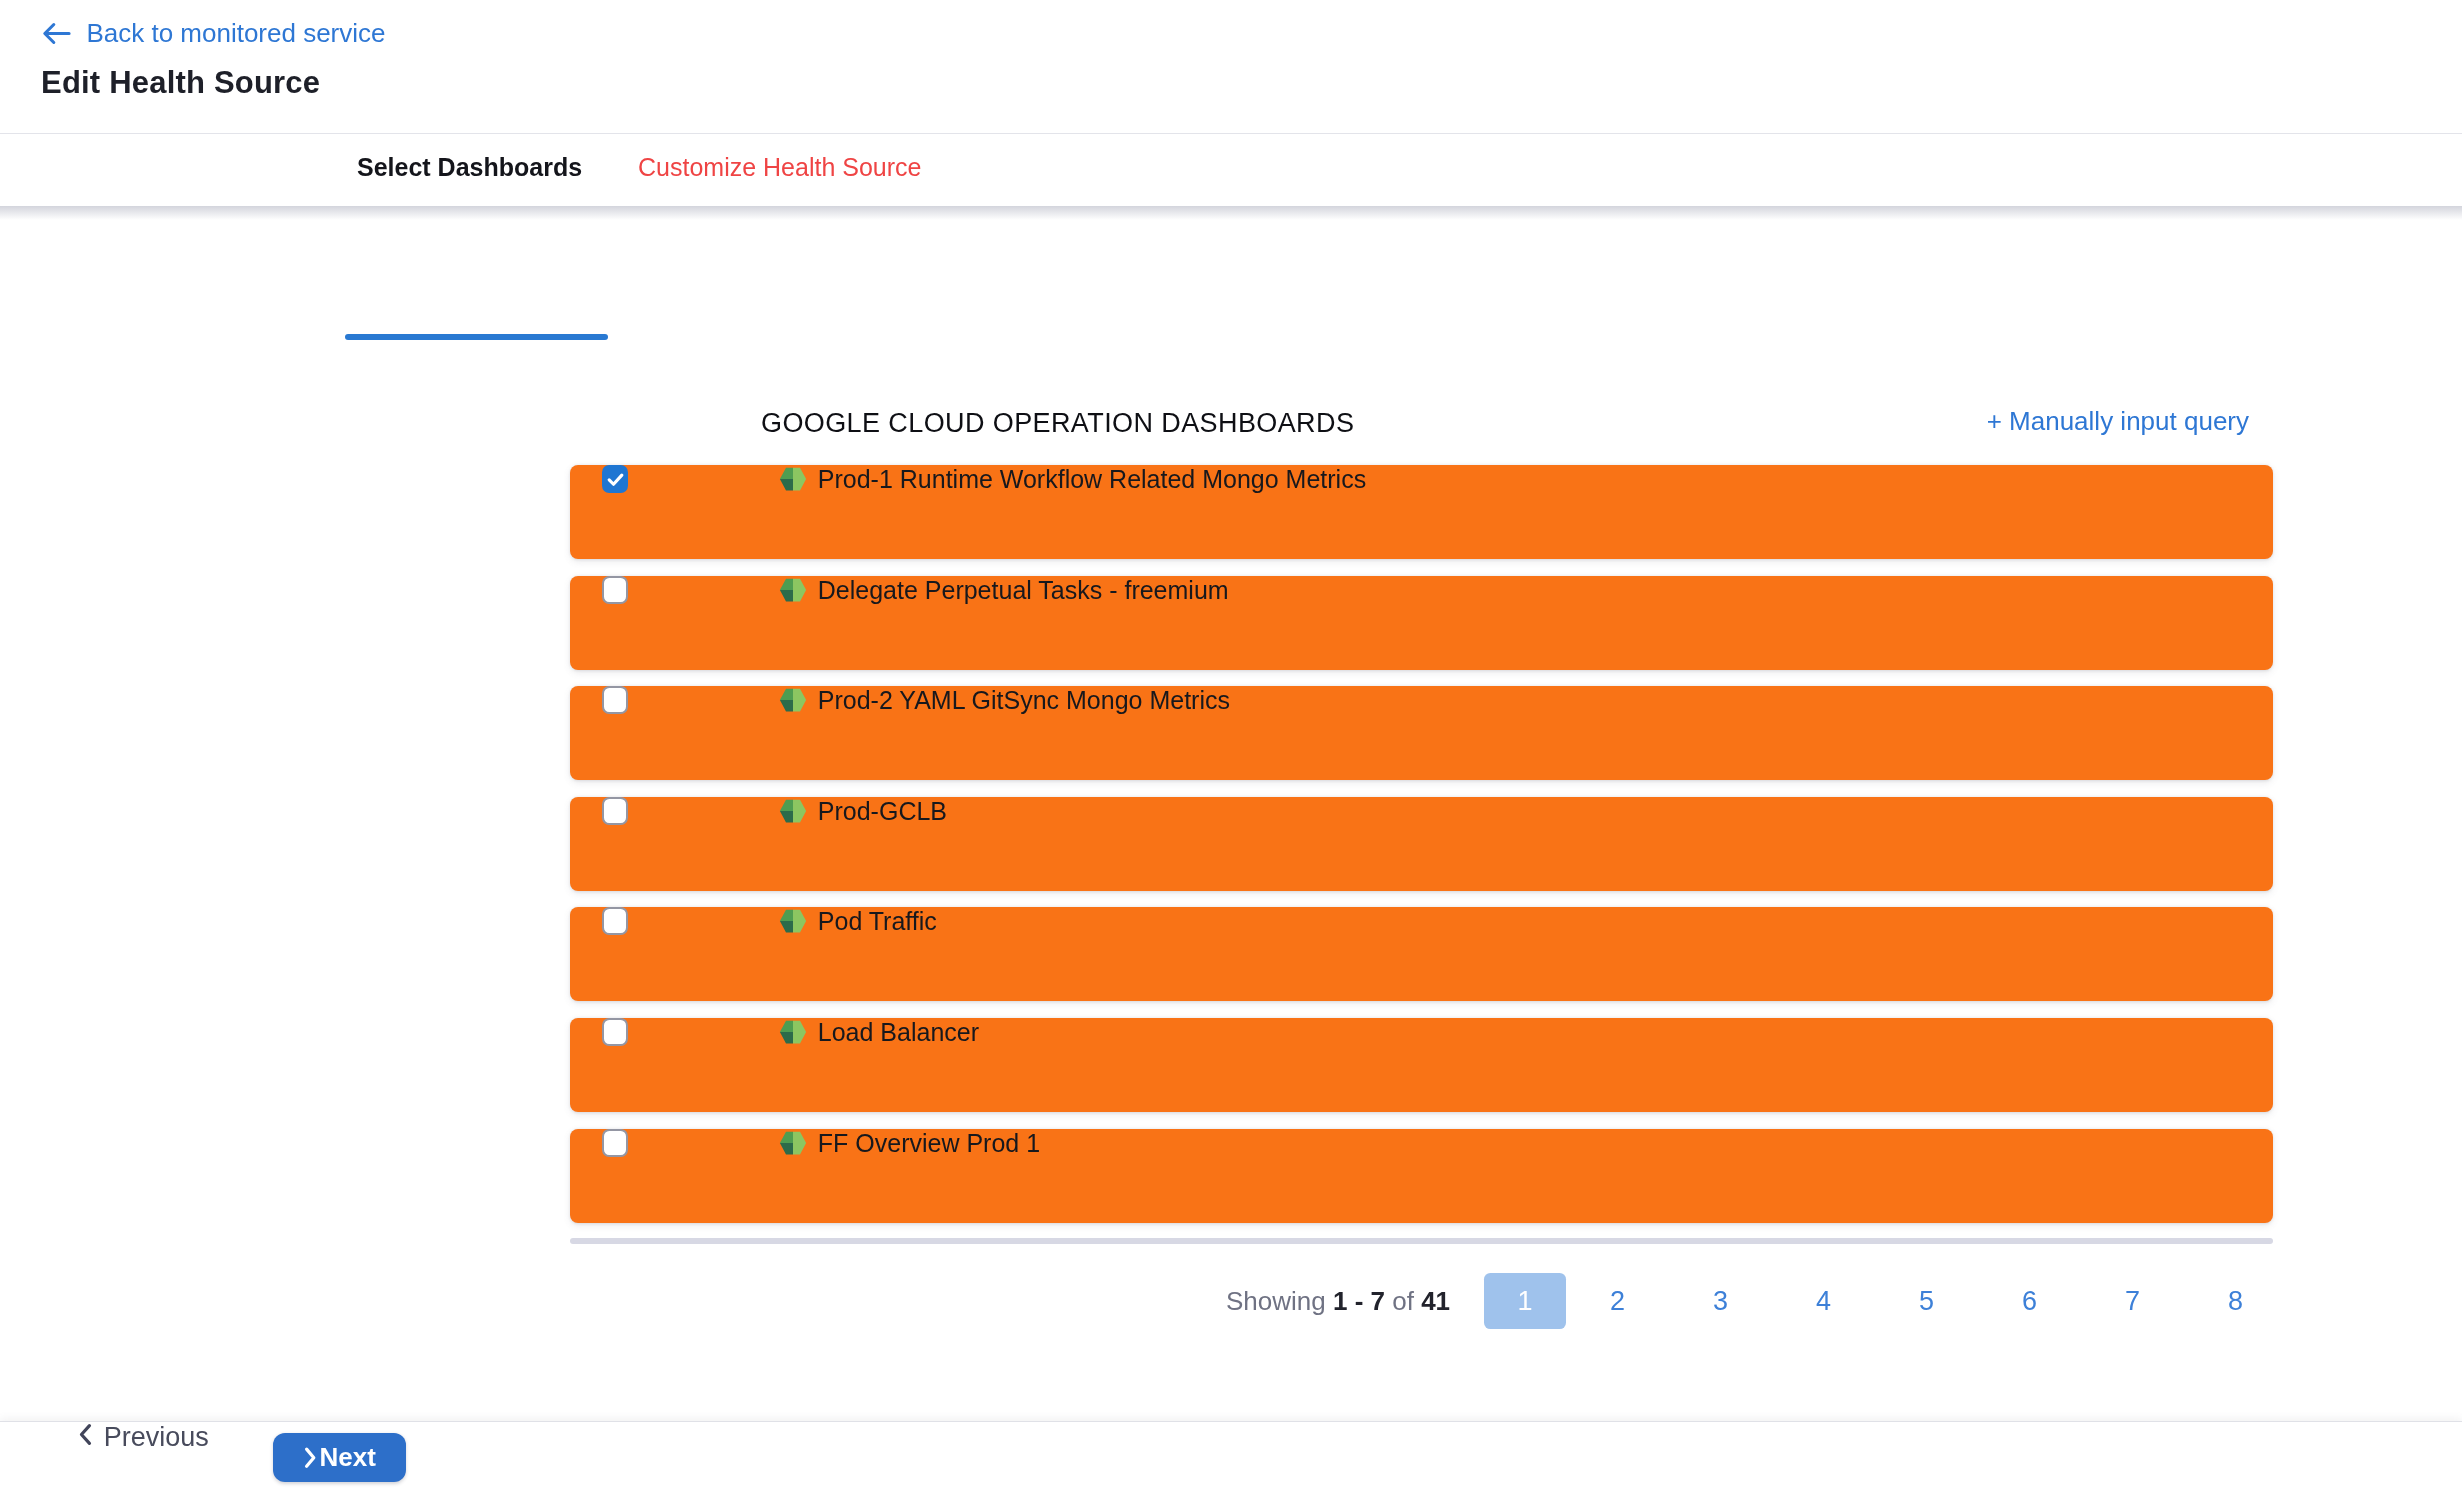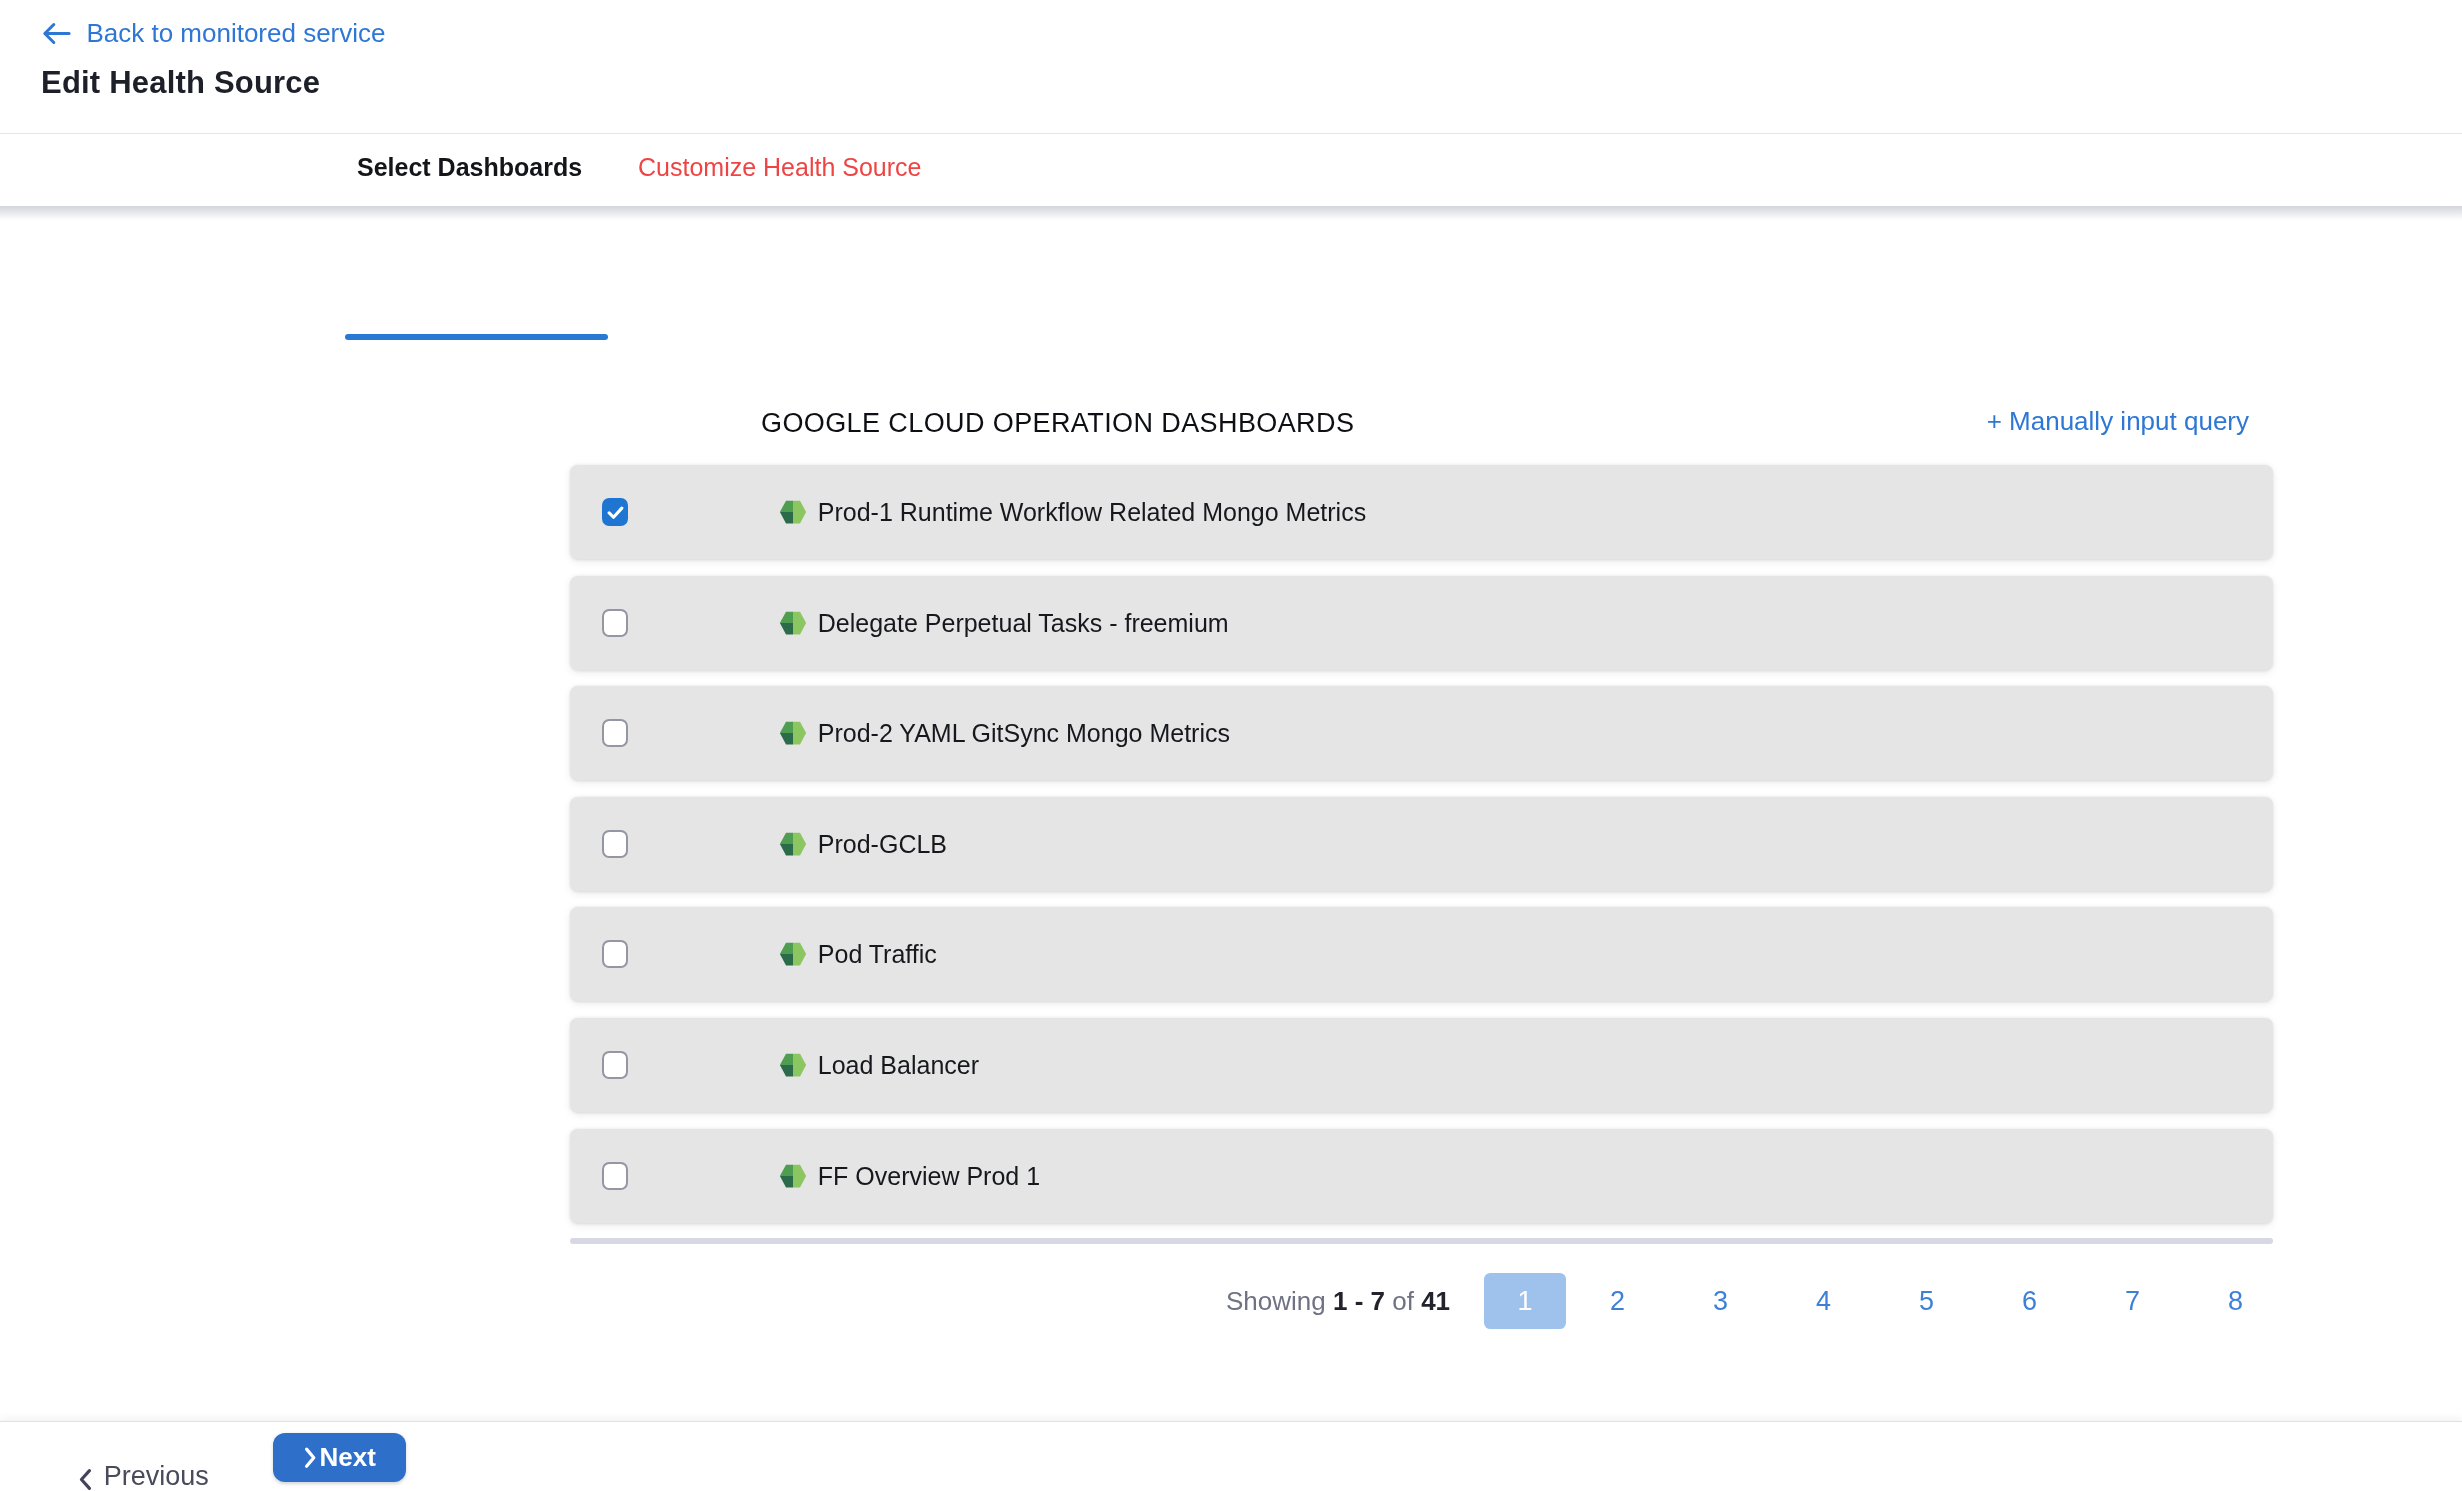--- a/index.html
+++ b/index.html
@@ -23,42 +23,42 @@
   .tab-underline{position:absolute;left:345px;top:200px;width:263px;height:6.3px;border-radius:3.6px;background:#2979d2;}
   
   .search-box{position:absolute;left:1828px;top:298px;width:444px;height:56px;border:1.8px solid #cdced9;border-radius:8px;
     background:#fff;display:flex;align-items:center;box-sizing:border-box;padding:0 16px;gap:14.4px;}
   .search-box input{border:none;outline:none;flex:1;font-size:25px;font-family:"Liberation Sans",sans-serif;color:#3c3f4e;background:transparent;}
   .search-box input::placeholder{color:#9aa0af;}
   
   .section-heading{position:absolute;left:761px;top:408px;font-size:27px;color:#0e0f14;letter-spacing:0.4px;}
   .manual-query{position:absolute;left:1979px;top:406px;width:270px;text-align:right;font-size:26px;color:#2e77d4;cursor:pointer;white-space:nowrap;}
   
-  .dash-row{position:absolute;left:570px;width:1703px;height:94px;background:#e5e5e5;border-radius:8px;
+  .dash-row{position:absolute;left:570px;width:1703px;height:94px;background:#f97316;border-radius:8px;
     box-shadow:0 0.9px 2.7px rgba(40,41,61,.10),0 2.7px 7.2px rgba(96,97,112,.12);
-    display:flex;align-items:center;}
+    display:flex;align-items:flex-start;}
   .cb{width:26px;height:28px;border:2.7px solid #9496a3;border-radius:7.2px;background:#fff;box-sizing:border-box;
     margin-left:32px;flex:0 0 auto;display:flex;align-items:center;justify-content:center;cursor:pointer;}
   .cb svg{display:none;}
   .cb.checked{border:none;background:#1f76d2;}
   .cb.checked svg{display:block;}
   .dash-icon{margin-left:151px;flex:0 0 auto;display:flex;}
   .dash-label{margin-left:10.8px;font-size:25px;color:#17181d;white-space:nowrap;}
   .rows-scrollbar{position:absolute;left:570px;top:1238px;width:1703px;height:6.3px;border-radius:3.6px;background:#d7d8e4;}
   
   .pagination{position:absolute;left:1226px;top:1272px;height:58px;display:flex;align-items:center;}
   .showing{font-size:26px;color:#6f7283;white-space:nowrap;}
   .showing b{color:#22232c;font-weight:700;}
   .page-active{width:82px;height:56px;margin-left:34px;background:#9fc2ec;border-radius:6.3px;color:#ffffff;
     font-size:27px;display:flex;align-items:center;justify-content:center;cursor:pointer;}
   .page-num{width:103px;text-align:center;font-size:27px;color:#3d80d8;cursor:pointer;}
   
   .footer{position:absolute;left:0;top:1421px;width:2462px;height:70px;background:#fff;border-top:0.9px solid #e0e1e7;
     box-shadow:0 -2.7px 7.2px rgba(96,97,112,.08);}
-  .prev-btn{position:absolute;left:77px;top:0;height:70px;display:flex;align-items:flex-end;gap:10.8px;cursor:pointer;}
+  .prev-btn{position:absolute;left:77px;top:0;height:70px;display:flex;align-items:flex-start;gap:10.8px;cursor:pointer;}
   .prev-btn .lbl{font-size:27px;color:#484b5c;font-weight:400;}
   .next-btn{position:absolute;left:273px;top:10.8px;width:133px;height:49px;background:#2d6fc9;border-radius:12px;
     display:flex;align-items:center;justify-content:center;gap:2px;cursor:pointer;box-shadow:0 1.8px 3.6px rgba(40,41,61,.2);}
   .next-btn .lbl{font-size:26px;color:#ffffff;font-weight:700;}
 </style>
 </head>
 <body>
 
 <div id="screen">
 

